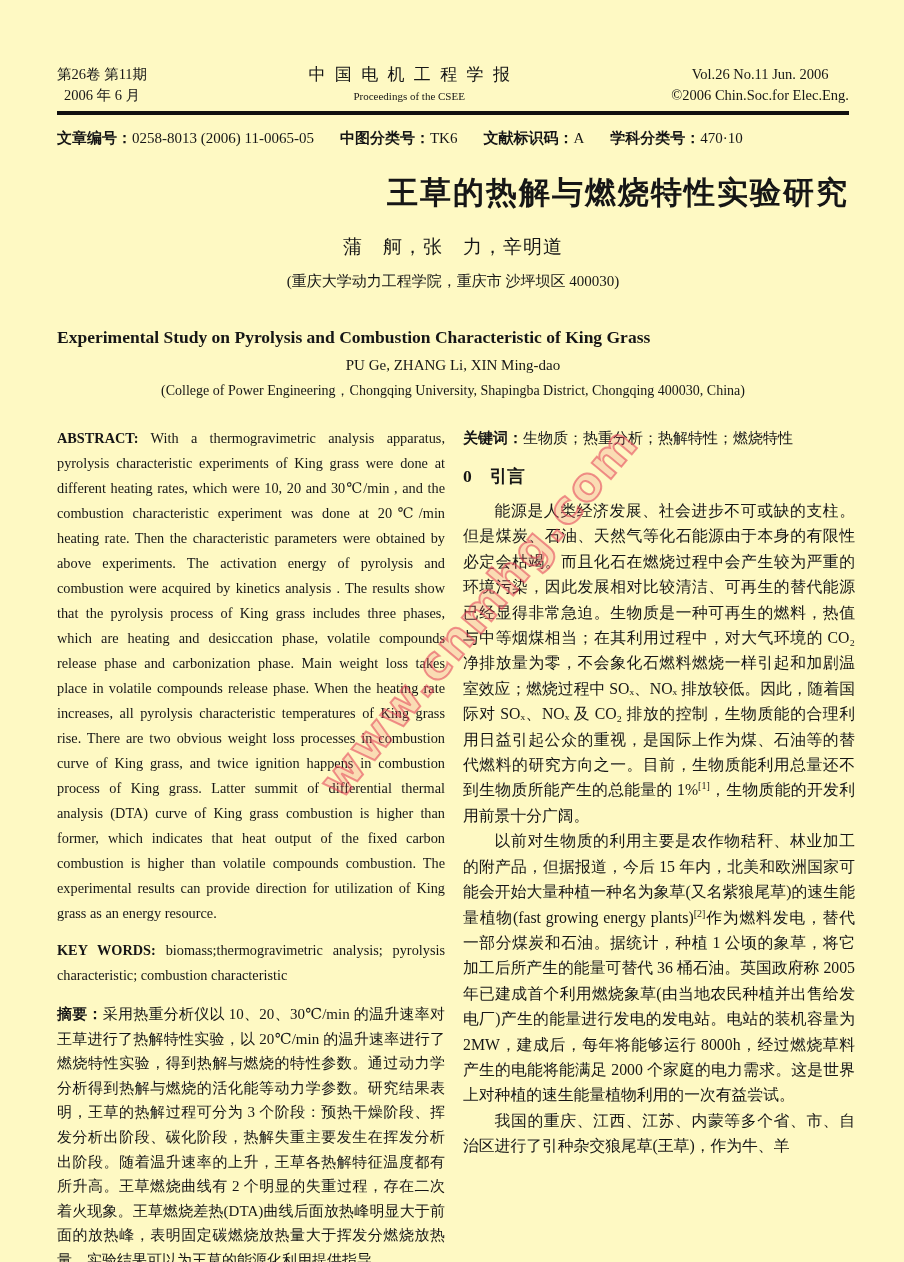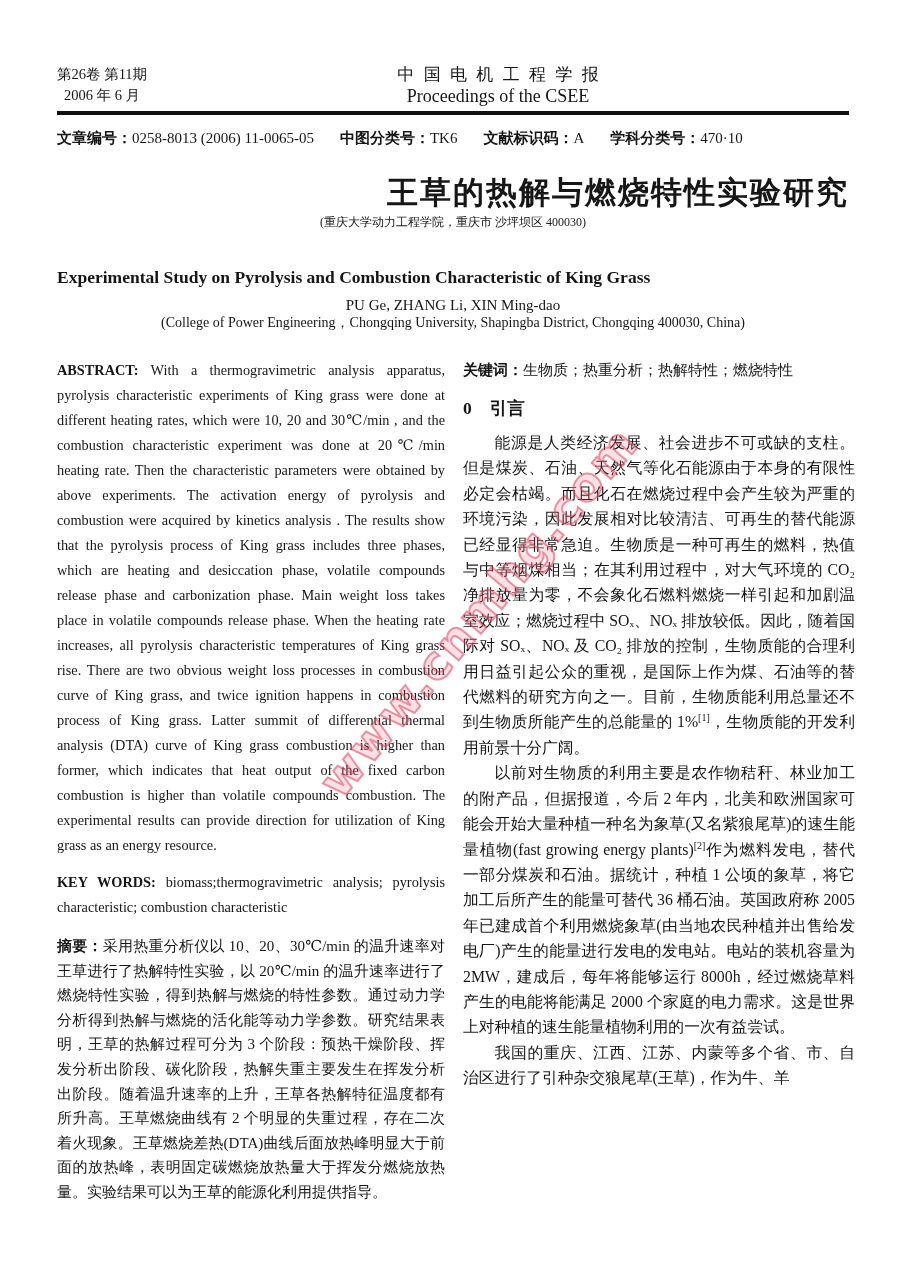--- a/index.html
+++ b/index.html
@@ -1,65 +1,65 @@
 <!DOCTYPE html>
 <html><head>
 <meta charset="utf-8">
 <style>
   html,body{margin:0;padding:0;background:#e8e8e6;}
   .page{
     position:relative;
     width:904px;height:1262px;
     margin:0 auto;
-    background:#ffffff;
+    background:#fef9c3;
     color:#161616;
     font-family:"Liberation Serif","DejaVu Serif",serif;
     overflow:hidden;
     box-sizing:border-box;
     padding:64px 55px 0 57px;
   }
   
   .journal-header{
     display:flex;justify-content:space-between;align-items:flex-start;
     font-size:14.5px;line-height:21px;
   }
   .jh-left{text-align:center;white-space:nowrap;}
   .jh-center{text-align:center;flex:1;}
   .jh-cn{font-size:17px;letter-spacing:0.55em;margin-left:0.55em;line-height:22px;text-align:center;}
-  .jh-en{font-size:18px;line-height:20px;}
+  .jh-en{font-size:11px;line-height:20px;}
   .jh-right{text-align:center;white-space:nowrap;}
   .rule{height:4px;background:#111;margin-top:5px;}
   
   .meta-line{
     margin-top:14px;
     font-size:15px;
     font-family:"Liberation Serif","DejaVu Serif",serif;
     white-space:nowrap;
   }
   .meta-line .gap{display:inline-block;width:26px;}
   .b{font-weight:bold;}
   
   .title-cn{
     text-align:right;font-size:31px;font-weight:bold;
     margin:24px 0 0 0;letter-spacing:2px;
   }
   .authors-cn{
     text-align:center;font-size:19px;margin-top:20px;letter-spacing:1px;
   }
   .affil-cn{
-    text-align:center;font-size:12px;
+    text-align:center;font-size:15px;margin-top:12px;
   }
   .title-en{
     text-align:left;font-size:17.5px;font-weight:bold;margin:36px 0 8px 0;
   }
   .authors-en{
     text-align:center;font-size:15px;margin-top:9px;
   }
   .affil-en{
-    text-align:center;font-size:14px;font-family:Liberation Serif, serif;
+    text-align:center;font-size:14px;margin-top:8px;font-family:Liberation Serif, serif;
   }
   
   .columns{
     display:flex;gap:18px;margin-top:26px;
   }
   .col-left{width:388px;flex:0 0 388px;}
   .col-right{width:392px;flex:0 0 392px;}
   p{margin:0;}
   .abstract-en{
     font-size:14.3px;line-height:25px;text-align:justify;
@@ -104,48 +104,53 @@
 
   <header class="journal-header">
     <div class="jh-left">
       <div>第26卷 第11期</div>
       <div>2006 年 6 月</div>
     </div>
     <div class="jh-center">
       <div class="jh-cn">中国电机工程学报</div>
       <div class="jh-en">Proceedings of the CSEE</div>
     </div>
+    <div class="jh-right">
+      <div>Vol.26 No.11 Jun. 2006</div>
+      <div>©2006 Chin.Soc.for Elec.Eng.</div>
+    </div>
   </header>
 
   <div class="rule"></div>
 
   <div class="meta-line">
     <span class="b">文章编号：</span><span>0258-8013 (2006) 11-0065-05</span><span class="gap"></span><span class="b">中图分类号：</span><span>TK6</span><span class="gap"></span><span class="b">文献标识码：</span><span>A</span><span class="gap"></span><span class="b">学科分类号：</span><span>470·10</span>
   </div>
 
   <h1 class="title-cn">王草的热解与燃烧特性实验研究</h1>
+  <div class="authors-cn">蒲　舸，张　力，辛明道</div>
   <div class="affil-cn">(重庆大学动力工程学院，重庆市 沙坪坝区 400030)</div>
 
   <h2 class="title-en">Experimental Study on Pyrolysis and Combustion Characteristic of King Grass</h2>
   <div class="authors-en">PU Ge, ZHANG Li, XIN Ming-dao</div>
   <div class="affil-en">(College of Power Engineering，Chongqing University, Shapingba District, Chongqing 400030, China)</div>
 
   <div class="columns">
 
     <div class="col-left">
       <p class="abstract-en"><span class="b">ABSTRACT:</span> <span>With a thermogravimetric analysis apparatus, pyrolysis characteristic experiments of King grass were done at different heating rates, which were 10, 20 and 30℃/min , and the combustion characteristic experiment was done at 20℃/min heating rate. Then the characteristic parameters were obtained by above experiments. The activation energy of pyrolysis and combustion were acquired by kinetics analysis . The results show that the pyrolysis process of King grass includes three phases, which are heating and desiccation phase, volatile compounds release phase and carbonization phase. Main weight loss takes place in volatile compounds release phase. When the heating rate increases, all pyrolysis characteristic temperatures of King grass rise. There are two obvious weight loss processes in combustion curve of King grass, and twice ignition happens in combustion process of King grass. Latter summit of differential thermal analysis (DTA) curve of King grass combustion is higher than former, which indicates that heat output of the fixed carbon combustion is higher than volatile compounds combustion. The experimental results can provide direction for utilization of King grass as an energy resource.</span></p>
       <p class="keywords-en"><span class="b">KEY WORDS:</span> <span>biomass;thermogravimetric analysis; pyrolysis characteristic; combustion characteristic</span></p>
       <p class="abstract-cn"><span class="b">摘要：</span><span>采用热重分析仪以 10、20、30℃/min 的温升速率对王草进行了热解特性实验，以 20℃/min 的温升速率进行了燃烧特性实验，得到热解与燃烧的特性参数。通过动力学分析得到热解与燃烧的活化能等动力学参数。研究结果表明，王草的热解过程可分为 3 个阶段：预热干燥阶段、挥发分析出阶段、碳化阶段，热解失重主要发生在挥发分析出阶段。随着温升速率的上升，王草各热解特征温度都有所升高。王草燃烧曲线有 2 个明显的失重过程，存在二次着火现象。王草燃烧差热(DTA)曲线后面放热峰明显大于前面的放热峰，表明固定碳燃烧放热量大于挥发分燃烧放热量。实验结果可以为王草的能源化利用提供指导。</span></p>
     </div>
 
     <div class="col-right">
       <p class="keywords-cn"><span class="b">关键词：</span><span>生物质；热重分析；热解特性；燃烧特性</span></p>
       <h3 class="section-heading"><span>0</span><span class="sec-title">引言</span></h3>
       <p class="body-cn indent"><span>能源是人类经济发展、社会进步不可或缺的支柱。但是煤炭、石油、天然气等化石能源由于本身的有限性必定会枯竭。而且化石在燃烧过程中会产生较为严重的环境污染，因此发展相对比较清洁、可再生的替代能源已经显得非常急迫。生物质是一种可再生的燃料，热值与中等烟煤相当；在其利用过程中，对大气环境的 CO₂ 净排放量为零，不会象化石燃料燃烧一样引起和加剧温室效应；燃烧过程中 SOₓ、NOₓ 排放较低。因此，随着国际对 SOₓ、NOₓ 及 CO₂ 排放的控制，生物质能的合理利用日益引起公众的重视，是国际上作为煤、石油等的替代燃料的研究方向之一。目前，生物质能利用总量还不到生物质所能产生的总能量的 1%</span><sup class="ref">[1]</sup><span>，生物质能的开发利用前景十分广阔。</span></p>
-      <p class="body-cn indent"><span>以前对生物质的利用主要是农作物秸秆、林业加工的附产品，但据报道，今后 2 年内，北美和欧洲国家可能会开始大量种植一种名为象草(又名紫狼尾草)的速生能量植物(fast growing energy plants)</span><sup class="ref">[2]</sup><span>作为燃料发电，替代一部分煤炭和石油。据统计，种植 1 公顷的象草，将它加工后所产生的能量可替代 36 桶石油。英国政府称 2005 年已建成首个利用燃烧象草(由当地农民种植并出售给发电厂)产生的能量进行发电的发电站。电站的装机容量为 2MW，建成后，每年将能够运行 8000h，经过燃烧草料产生的电能将能满足 2000 个家庭的电力需求。这是世界上对种植的速生能量植物利用的一次有益尝试。</span></p>
+      <p class="body-cn indent"><span>以前对生物质的利用主要是农作物秸秆、林业加工的附产品，但据报道，今后 15 年内，北美和欧洲国家可能会开始大量种植一种名为象草(又名紫狼尾草)的速生能量植物(fast growing energy plants)</span><sup class="ref">[2]</sup><span>作为燃料发电，替代一部分煤炭和石油。据统计，种植 1 公顷的象草，将它加工后所产生的能量可替代 36 桶石油。英国政府称 2005 年已建成首个利用燃烧象草(由当地农民种植并出售给发电厂)产生的能量进行发电的发电站。电站的装机容量为 2MW，建成后，每年将能够运行 8000h，经过燃烧草料产生的电能将能满足 2000 个家庭的电力需求。这是世界上对种植的速生能量植物利用的一次有益尝试。</span></p>
       <p class="body-cn indent"><span>我国的重庆、江西、江苏、内蒙等多个省、市、自治区进行了引种杂交狼尾草(王草)，作为牛、羊</span></p>
     </div>
 
   </div>
 
   <div class="watermark">www.cnmhg.com</div>
 
 </div>
 
 </body></html>

